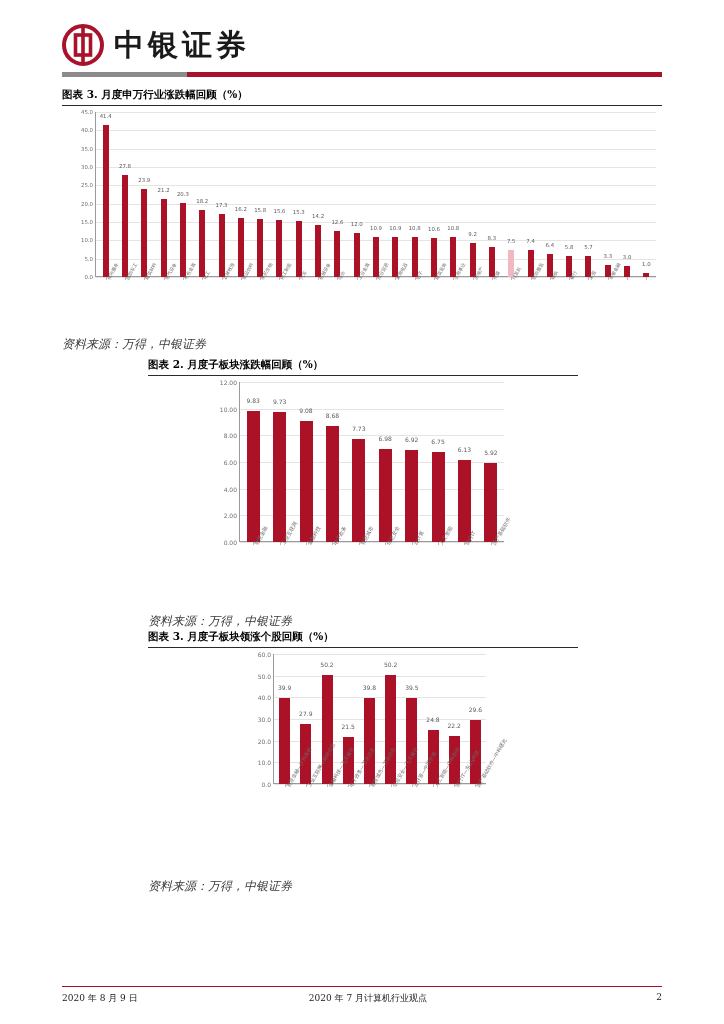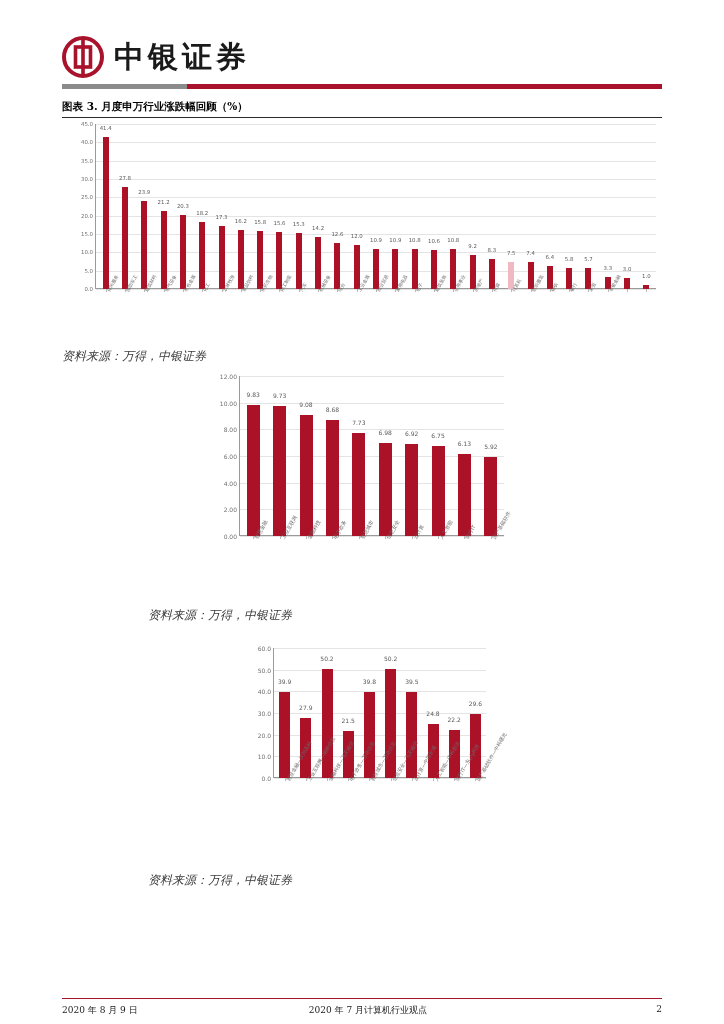--- a/index.html
+++ b/index.html
@@ -4,21 +4,21 @@
 <style>
   html,body{margin:0;padding:0;}
   body{
     width:724px;height:1024px;
     background:#ffffff;
     font-family:"Liberation Serif", serif;
     color:#000;
     position:relative;
     overflow:hidden;
   }
-  .page{position:relative;width:724px;height:966px;box-sizing:border-box;margin-top:12px;}
+  .page{position:relative;width:724px;height:966px;box-sizing:border-box;}
 
   
   .header{position:absolute;left:0;top:0;width:724px;height:80px;}
   .logo-wrap{position:absolute;left:62px;top:24px;display:flex;align-items:center;gap:10px;}
   .logo-mark{width:42px;height:42px;position:relative;}
   .logo-mark svg{display:block;}
   .logo-text{
     font-family:"DejaVu Serif", serif;
     font-size:30px;font-weight:700;letter-spacing:4px;color:#1a1a1a;
     line-height:1;
@@ -368,20 +368,21 @@
           <div class="xslot">
             <span class="tickmark"></span>
             <div class="xlab" style="font-size: 4.6px;"></div>
           </div>
         </div>
       </div>
     <div class="src" style="margin-top:14px;">资料来源：万得，中银证券</div>
   </div>
 
   <div class="fig" id="fig2">
+    <div class="fig-title">图表 2. 月度子板块涨跌幅回顾（%）</div>
     <div class="chart-box" id="chart2" style="height:215px;margin-top:6px;">
         <div class="plot" style="margin-left: 92px; margin-right: 74px; height: 160px;">
           <div class="gridline" style="top: 160px;"></div>
           <div class="ytick" style="top: 160px; font-size: 6px;">0.00</div>
           <div class="gridline" style="top: 133.333px;"></div>
           <div class="ytick" style="top: 133.333px; font-size: 6px;">2.00</div>
           <div class="gridline" style="top: 106.667px;"></div>
           <div class="ytick" style="top: 106.667px; font-size: 6px;">4.00</div>
           <div class="gridline" style="top: 80px;"></div>
           <div class="ytick" style="top: 80px; font-size: 6px;">6.00</div>
@@ -476,20 +477,21 @@
           <div class="xslot">
             <span class="tickmark"></span>
             <div class="xlab" style="font-size: 5.2px;">国产基础软件</div>
           </div>
         </div>
       </div>
     <div class="src" style="margin-top:16px;">资料来源：万得，中银证券</div>
   </div>
 
   <div class="fig" id="fig3">
+    <div class="fig-title">图表 3. 月度子板块领涨个股回顾（%）</div>
     <div class="chart-box" id="chart3" style="height:200px;margin-top:6px;">
         <div class="plot" style="margin-left: 126px; margin-right: 92px; height: 130px;">
           <div class="gridline" style="top: 130px;"></div>
           <div class="ytick" style="top: 130px; font-size: 6px;">0.0</div>
           <div class="gridline" style="top: 108.333px;"></div>
           <div class="ytick" style="top: 108.333px; font-size: 6px;">10.0</div>
           <div class="gridline" style="top: 86.6667px;"></div>
           <div class="ytick" style="top: 86.6667px; font-size: 6px;">20.0</div>
           <div class="gridline" style="top: 65px;"></div>
           <div class="ytick" style="top: 65px; font-size: 6px;">30.0</div>

